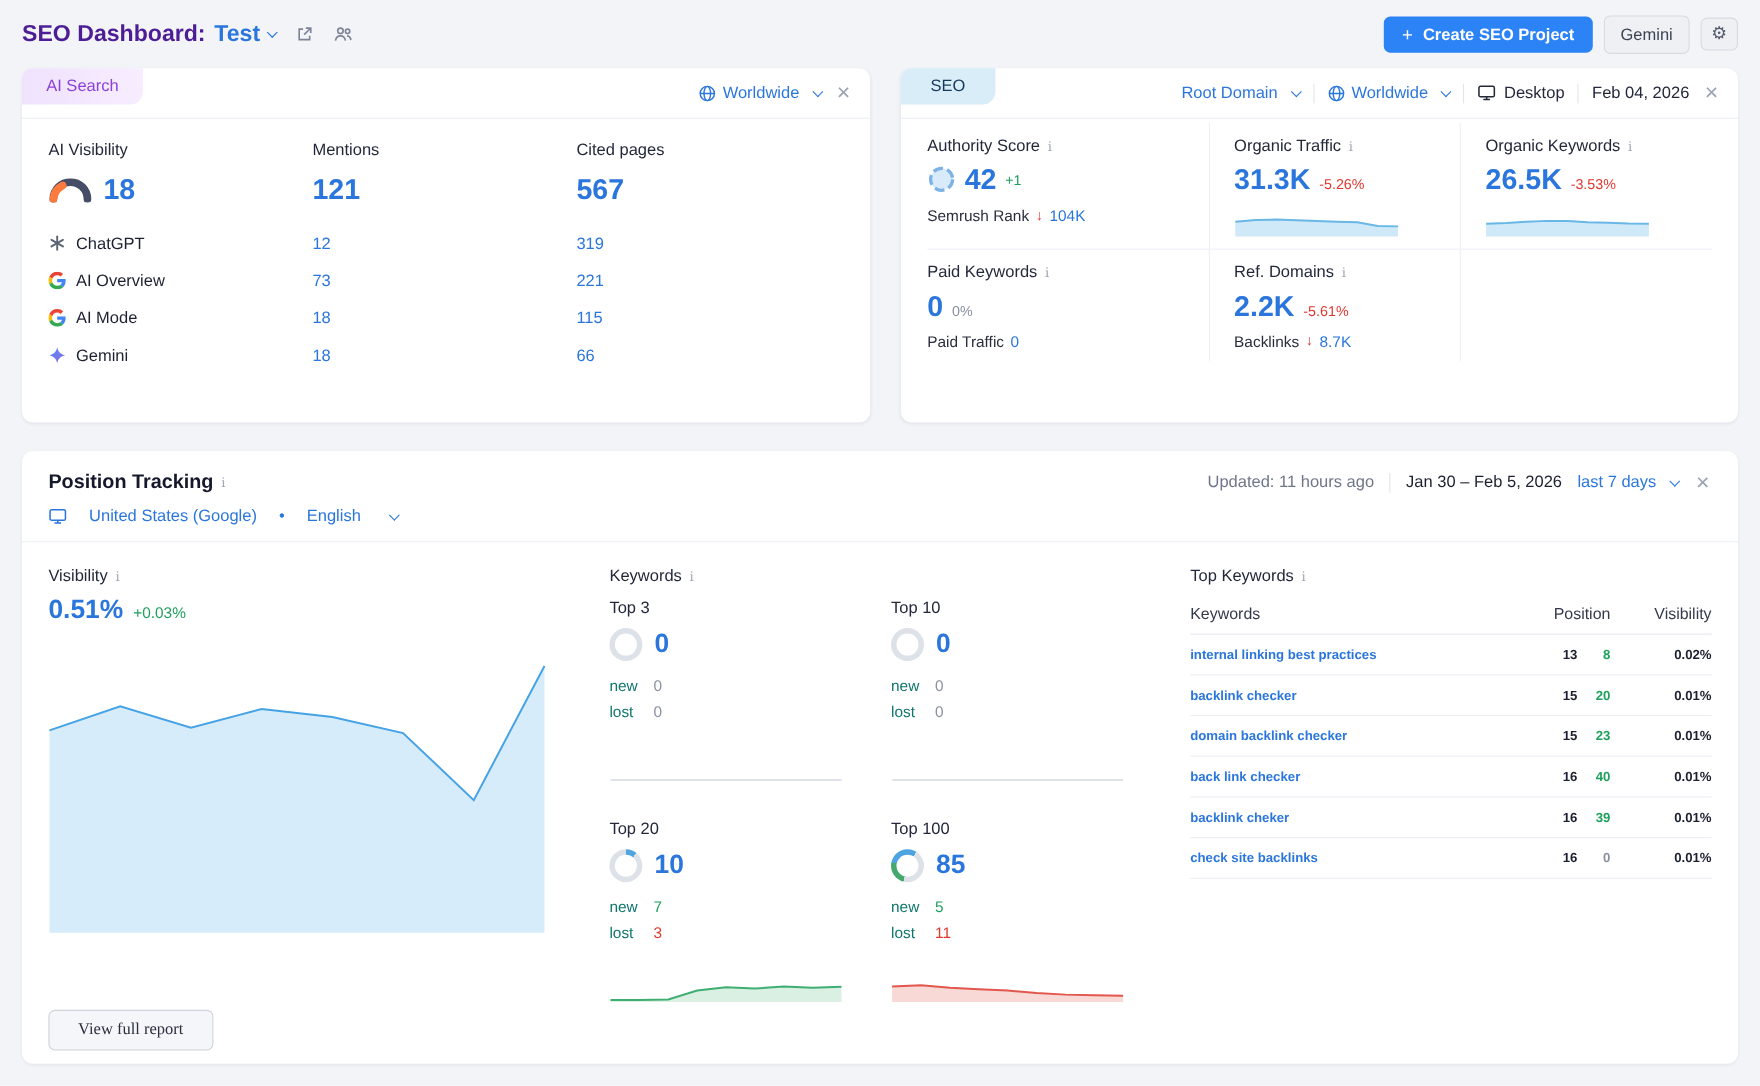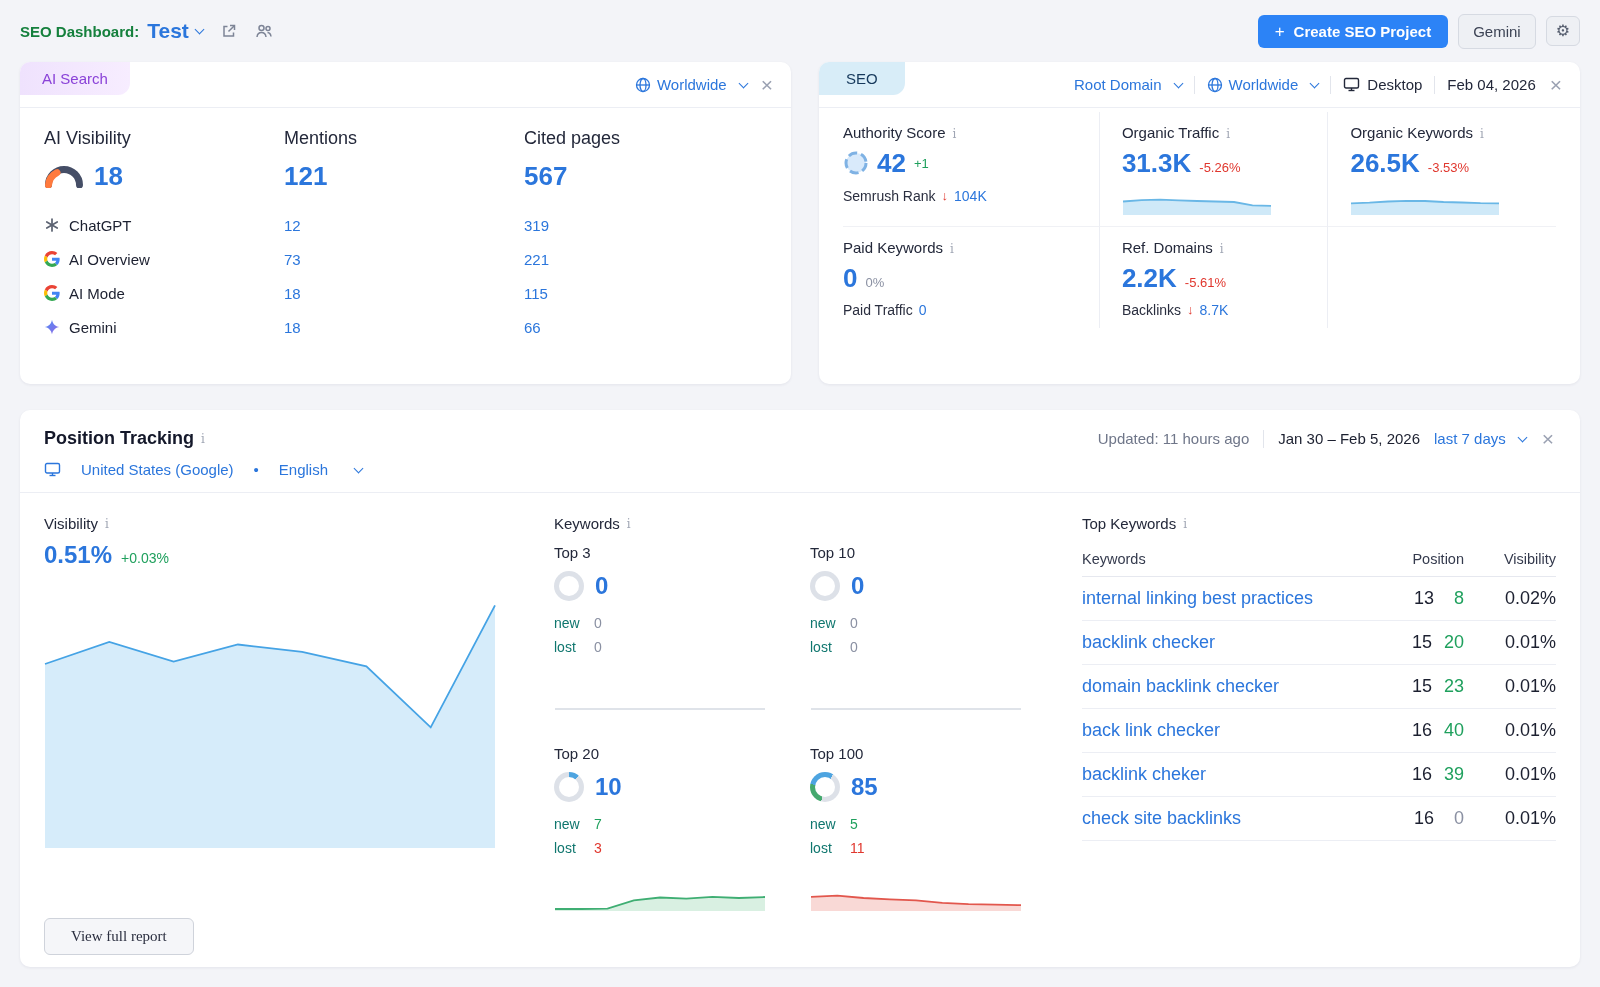--- a/index.html
+++ b/index.html
@@ -1,21 +1,21 @@
 <!DOCTYPE html>
 <html><head>
 <meta charset="utf-8">
 <style>
   * { box-sizing: border-box; }
   body { margin:0; background:#f3f4f8; font-family:"Liberation Sans", sans-serif; color:#1a1e30; }
   .page { width:1600px; height:987px; padding:0 20px 20px; overflow:hidden; }
 
   
   .topbar { height:62px; display:flex; align-items:center; gap:8px; }
-  .topbar-title { font-size:15px; font-weight:700; color:#15803d; }
+  .topbar-title { font-size:21px; font-weight:700; color:#4c1d95; }
   .proj-select { display:flex; align-items:center; color:#2b76dc; font-size:21px; font-weight:700; cursor:pointer; }
   .chev { width:7px; height:7px; border-right:1.7px solid currentColor; border-bottom:1.7px solid currentColor; display:inline-block; transform:rotate(45deg); margin:-3px 0 0 7px; }
   .tb-icon { color:#7d8496; margin-left:10px; display:flex; align-items:center; cursor:pointer; }
   .tb-right { margin-left:auto; display:flex; align-items:center; gap:10px; }
   .btn-primary { display:flex; align-items:center; gap:9px; background:#2c83f6; color:#fff; border:0; border-radius:6px; padding:8px 17px; font-size:15px; font-weight:700; cursor:pointer; font-family:inherit; }
   .btn-plus { font-size:17px; font-weight:400; line-height:1; }
   .btn-light { background:#eef0f4; border:1px solid #d6dae2; border-radius:6px; color:#3c4354; font-size:15px; padding:8px 14px; cursor:pointer; font-family:inherit; }
   .btn-gear { background:#eef0f4; border:1px solid #d6dae2; border-radius:6px; color:#555d6e; font-size:16px; padding:6px 9px; cursor:pointer; line-height:1; font-family:inherit; }
 
   
@@ -30,21 +30,21 @@
   .head-right { margin-left:auto; display:flex; align-items:center; gap:12px; }
   .link-ctl { display:flex; align-items:center; gap:6px; color:#2b76dc; font-size:15px; cursor:pointer; }
   .dark-ctl { display:flex; align-items:center; gap:7px; color:#23283a; font-size:15px; cursor:pointer; }
   .xbtn { background:none; border:0; font-size:21px; color:#9aa1b2; cursor:pointer; line-height:1; padding:0 2px; font-family:inherit; }
   .vsep { width:1px; height:18px; background:#e2e5ec; }
   .info { font-size:12px; color:#a0a6b4; margin-left:7px; font-family:"DejaVu Serif", serif; cursor:pointer; }
 
   
   .ai-body { padding:20px 24px 22px; }
   .ai-grid { display:grid; grid-template-columns:240px 240px 1fr; row-gap:0; }
-  .ai-colhead { font-size:18px; color:#23283a; padding-bottom:12px; }
+  .ai-colhead { font-size:15px; color:#23283a; padding-bottom:12px; }
   .big-num { font-size:26px; font-weight:700; color:#2b76dc; padding-bottom:16px; cursor:pointer; }
   .ai-vis-total { display:flex; align-items:center; gap:10px; }
   .ai-row-name { display:flex; align-items:center; gap:9px; font-size:15px; color:#1c2030; height:34px; }
   .ai-row-val { display:flex; align-items:center; font-size:15px; color:#2b76dc; height:34px; cursor:pointer; }
 
   
   .seo-body { display:grid; grid-template-columns:1.12fr 1fr 1fr; padding:4px 24px 16px; }
   .seo-cell { padding:12px 18px 10px 0; }
   .seo-cell.c2, .seo-cell.c3 { border-left:1px solid #eceef4; padding-left:22px; }
   .seo-cell.r2 { border-top:1px solid #f0f1f5; }
@@ -89,21 +89,21 @@
   .nl-label { color:#0f766e; width:30px; }
   .val-new { color:#1fa05d; }
   .val-lost { color:#e0372e; }
   .zero { color:#8a90a2 !important; }
   .kspark { width:212px; height:30px; margin-top:22px; }
 
   .tk-col { flex:1; }
   .tk-table { margin-top:12px; }
   .tk-hrow, .tk-row { display:grid; grid-template-columns:1fr 118px 92px; align-items:center; }
   .tk-hrow { border-bottom:1px solid #e6e8ef; padding:7px 0 9px; font-size:14.5px; color:#343a4d; }
-  .tk-row { border-bottom:1px solid #eceef4; padding:11px 0; font-size:18px; }
+  .tk-row { border-bottom:1px solid #eceef4; padding:11px 0; font-size:12px;font-weight:bold; }
   .tk-kw { color:#2b76dc; cursor:pointer; text-decoration:none; }
   .tk-pos { display:flex; justify-content:flex-end; gap:12px; }
   .pos-main { color:#1c2030; }
   .pos-delta { color:#1fa05d; min-width:18px; text-align:right; }
   .t-right { text-align:right; color:#1c2030; }
   .th-right { text-align:right; }
 
   .pt-footer { padding:6px 24px 22px; }
   .btn-report { background:#f5f6f9; border:1px solid #cfd3db; border-radius:6px; padding:9px 26px; font-size:15px; color:#2a2e3f; cursor:pointer; font-family:Liberation Serif, serif; }
 

